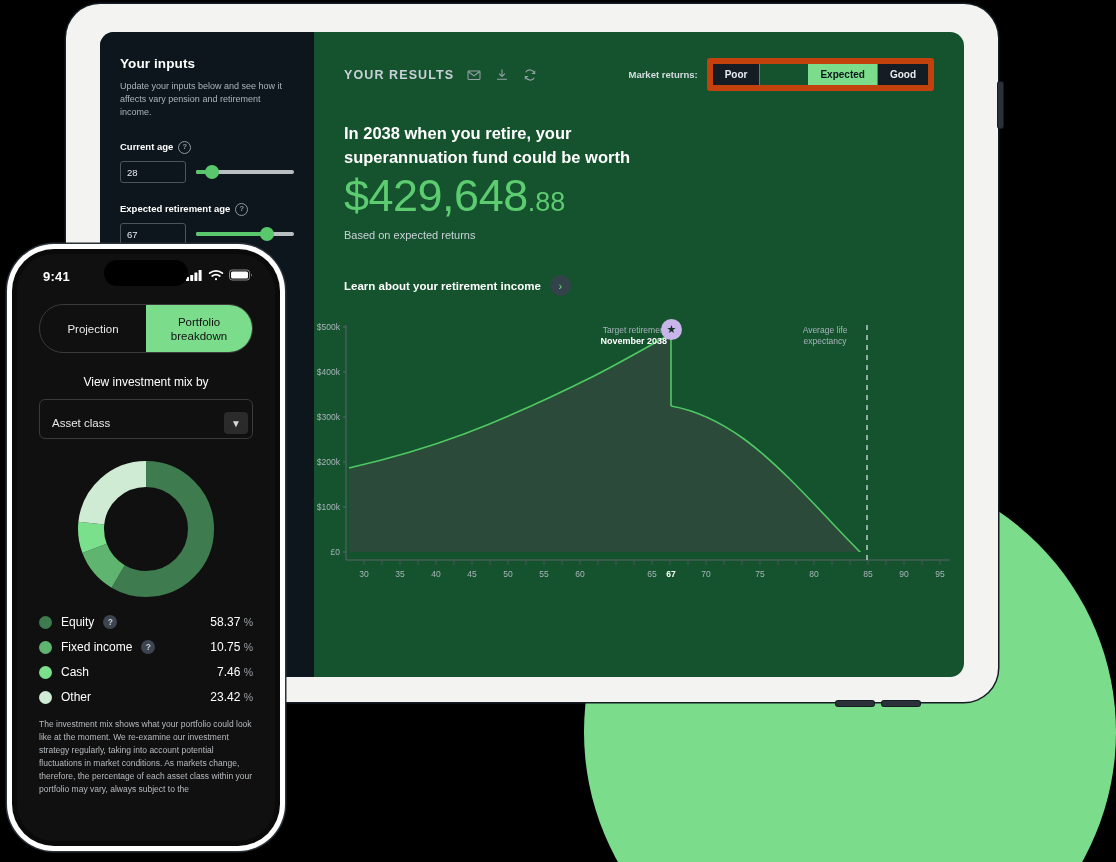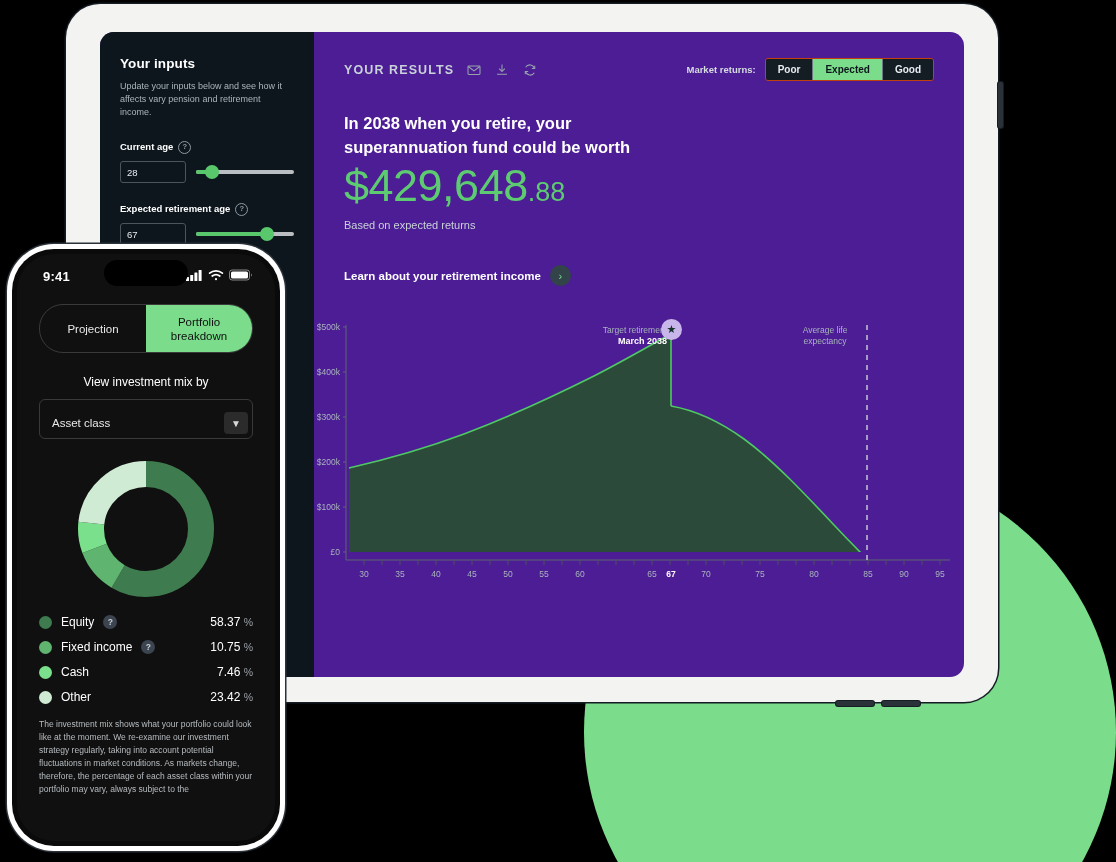--- a/index.html
+++ b/index.html
@@ -23,21 +23,21 @@
   }
   .tablet-btn{
     position:absolute;background:#2a3139;border-radius:2px;
     box-shadow:0 0 0 1px #151d24;
   }
   .tb-side{right:-5px;top:78px;width:5px;height:46px;}
   .tb-bot1{left:770px;bottom:-4px;width:38px;height:5px;}
   .tb-bot2{left:816px;bottom:-4px;width:38px;height:5px;}
   .tablet-screen{
     position:absolute;left:34px;top:28px;width:864px;height:645px;
-    background:#4c1d95;border-radius:14px;overflow:hidden;display:flex;
+    background:#14532d;border-radius:14px;overflow:hidden;display:flex;
   }
 
   
   .sidebar{
     width:214px;flex:0 0 214px;background:#0D161C;padding:24px 20px 0 20px;
     box-sizing:border-box;color:#fff;position:relative;
   }
   .sb-title{font-size:13.5px;font-weight:bold;color:#fff;margin:0 0 9px 0;letter-spacing:.1px;}
   .sb-sub{font-size:9px;line-height:13px;color:#A9B4BC;margin:0 0 22px 0;}
   .field-label-row{display:flex;align-items:flex-start;gap:5px;margin-bottom:7px;}
@@ -70,27 +70,27 @@
 
   
   .main{flex:1;padding:26px 30px 0 30px;box-sizing:border-box;color:#fff;position:relative;}
   .main-top{display:flex;align-items:center;justify-content:space-between;}
   .results-left{display:flex;align-items:center;gap:12px;}
   .results-title{font-size:12.5px;font-weight:bold;letter-spacing:1.1px;color:#C9D2D8;}
   .icon-btn{width:16px;height:16px;display:block;color:#97A3AB;}
   .icon-btn svg{display:block;}
   .market-wrap{display:flex;align-items:center;gap:9px;}
   .market-label{font-size:9.5px;font-weight:bold;color:#D6DDE2;}
-  .seg{display:flex;border:1px solid #c2410c;border-radius:3px;overflow:hidden;}
+  .seg{display:flex;border:6px solid #c2410c;border-radius:3px;overflow:hidden;}
   .seg-item{
     padding:5px 12px;font-size:10px;font-weight:bold;color:#E8EDF1;
     background:#151D24;border-right:1px solid #6D7A83;white-space:nowrap;
   }
   .seg-item:last-child{border-right:none;}
-  .seg-item.active{background:#7BDD8B;color:#0D161C;}
+  .seg-item.active{background:#7BDD8B;color:#0D161C;margin-left:48px;}
 
   .headline{
     margin:30px 0 0 0;font-size:16.5px;line-height:24px;font-weight:bold;color:#fff;max-width:330px;
   }
   .bigval{margin:4px 0 0 0;color:#5DCC71;font-weight:300;line-height:1;}
   .bigval .int{font-size:45px;letter-spacing:-.5px;}
   .bigval .dec{font-size:27px;}
   .basis{margin:11px 0 0 0;font-size:11px;color:#C9D2D8;}
   .learn-row{display:flex;align-items:center;gap:9px;margin-top:34px;}
   .learn-txt{font-size:11.5px;font-weight:bold;color:#fff;}
@@ -373,21 +373,21 @@
                 <text x="446" y="260">75</text>
                 <text x="500" y="260">80</text>
               <text x="554" y="260">85</text>
                 <text x="590" y="260">90</text>
                 <text x="626" y="260">95</text>
             </g>
           </svg>
 
           <div class="ann" style="left:258px;top:8px;width:95px;">
             <span>Target retirement</span>
-            <b>March 2038</b>
+            <b>November 2038</b>
           </div>
           <div class="star-badge" style="left:347px;top:2px;">★</div>
 
           <div class="ann ann-life" style="left:476px;top:8px;width:70px;">
             <span>Average life</span><br>
             <span>expectancy</span>
           </div>
         </div>
 
       </div>

